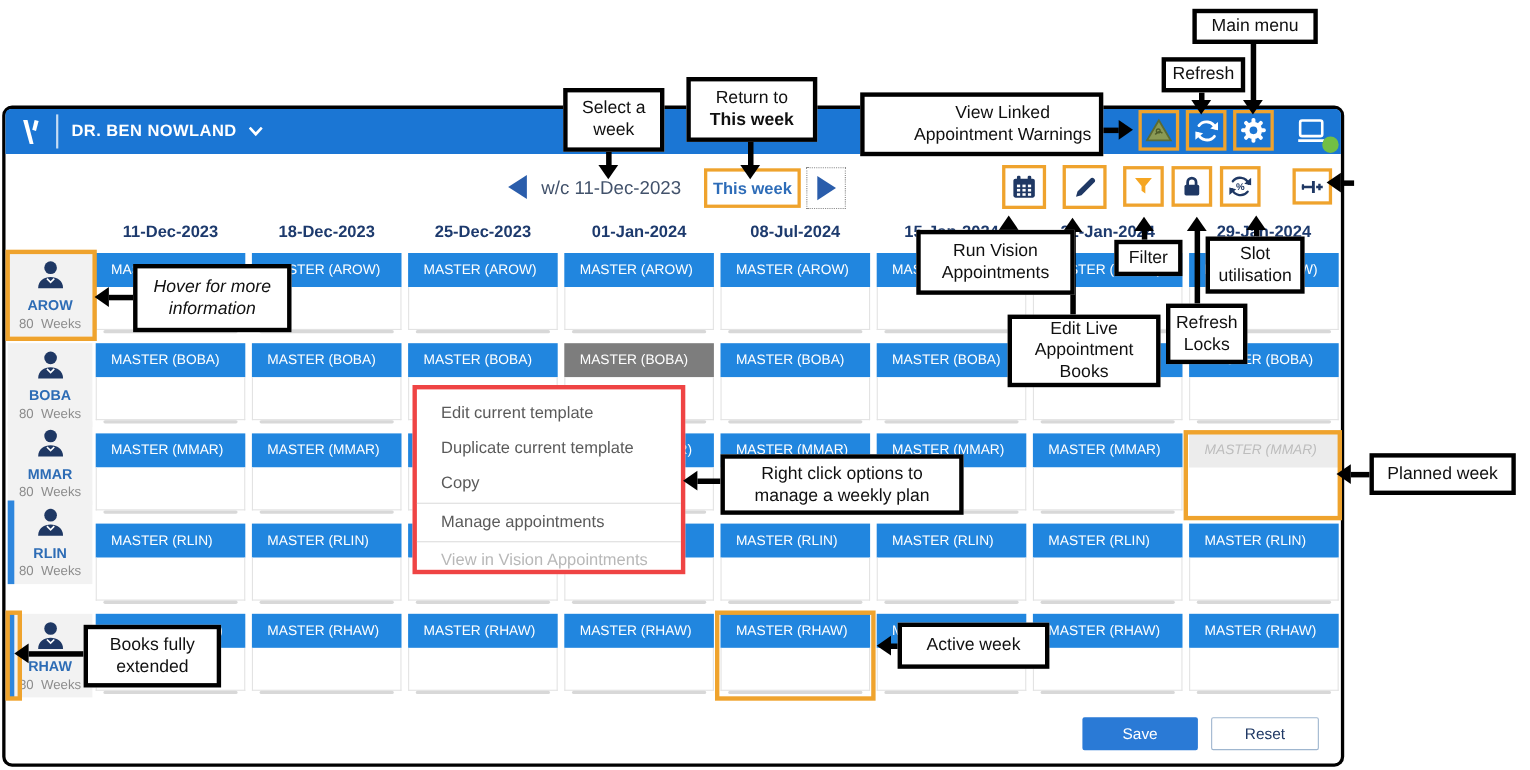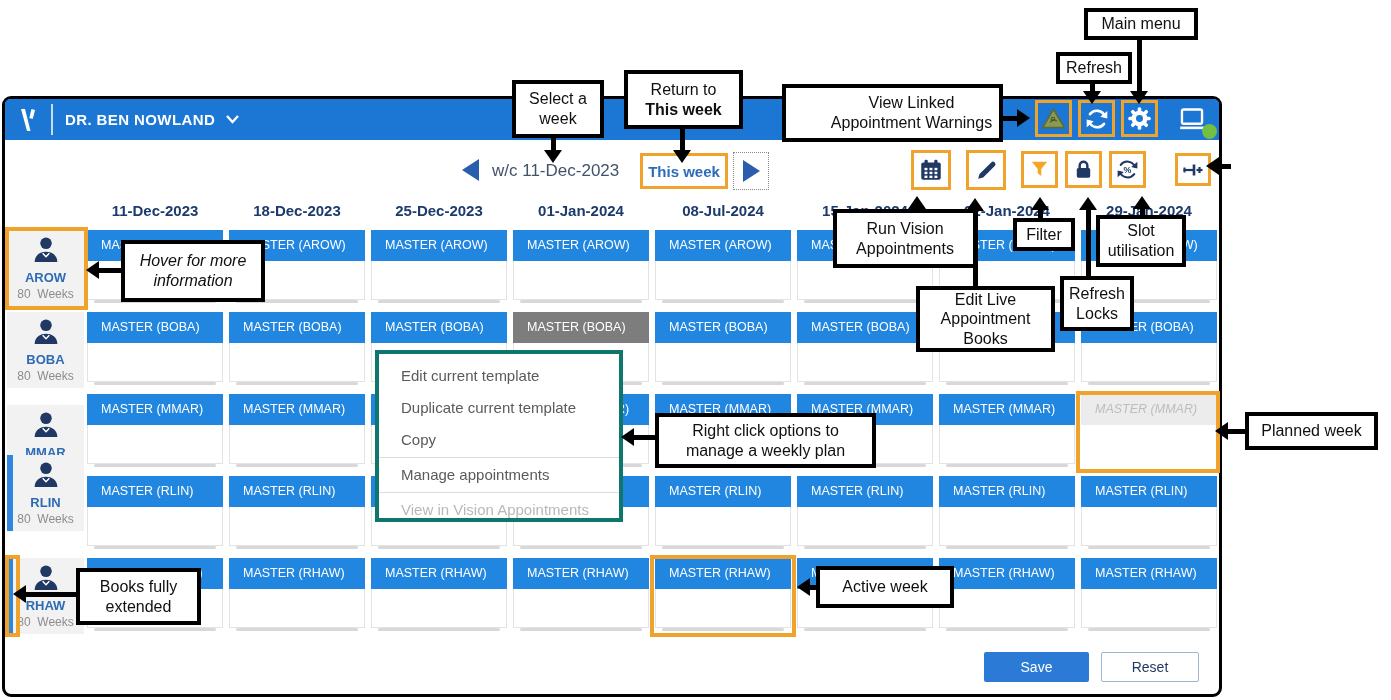--- a/index.html
+++ b/index.html
@@ -40,21 +40,21 @@
   .cell{position:absolute;width:136px;height:70px;}
   .cell-h{position:absolute;left:0;top:0;right:0;height:31px;background:#2186DF;color:#fff;font-size:12.5px;
           line-height:31px;padding-left:14px;white-space:nowrap;overflow:hidden;}
   .cell-h.gray{background:#7D7D7D;}
   .cell-h.ph{background:#ECECEC;color:#BDBDBD;font-style:italic;}
   .cell-b{position:absolute;left:0;top:31px;right:0;height:39px;background:#fff;border:1px solid #E3E3E3;border-top:none;}
   .cell-b::after{content:"";position:absolute;left:6px;right:6px;bottom:-4px;height:3px;background:#D8D8D8;border-radius:2px;}
   .pv{margin-top:3px;text-align:center;font-size:11px;color:#8F8F8F;}
   .pc{text-align:center;font-size:11px;color:#8F8F8F;}
   
-  .cmenu{position:absolute;left:370px;top:251px;width:248px;height:172px;background:#fff;border:4px solid #0f766e;
+  .cmenu{position:absolute;left:370px;top:251px;width:248px;height:172px;background:#fff;border:4px solid #ef4444;
          z-index:10;padding-top:6px;}
   .mi{height:32px;line-height:32px;padding-left:22px;font-size:15px;color:#5A5A5A;cursor:pointer;}
   .mi.dis{color:#B8B8B8;cursor:default;}
   .msep{height:1px;background:#DCDCDC;margin:1px 0;}
   
   .hlbox{position:absolute;border:4px solid #EFA32D;z-index:15;pointer-events:none;}
   
   .savebtn{position:absolute;left:979px;top:553px;width:105px;height:30px;background:#2A7AD6;color:#fff;
            font-size:14px;display:flex;align-items:center;justify-content:center;cursor:pointer;border-radius:2px;}
   .resetbtn{position:absolute;left:1096px;top:553px;width:98px;height:30px;background:#fff;color:#1F3864;
@@ -280,21 +280,21 @@
           <div class="cell-b"></div>
         </div>
         <div class="cell" style="left: 934px; top: 213px;">
           <div class="cell-h">MASTER (BOBA)</div>
           <div class="cell-b"></div>
         </div>
         <div class="cell" style="left: 1076px; top: 213px;">
           <div class="cell-h">MASTER (BOBA)</div>
           <div class="cell-b"></div>
         </div>
-        <div class="side" style="top: 306px; text-align: center;">
+        <div class="side" style="top: 284px; text-align: center;">
           <div class="avatar">
             <svg width="32" height="34" viewBox="0 0 24 24">
               <circle cx="12" cy="7" r="4.3" fill="#1F3864"></circle>
               <path d="M3.5 21 c0-5.2 4.2-7.6 8.5-7.6 s8.5 2.4 8.5 7.6 z" fill="#1F3864"></path>
               <path d="M9.5 14.5 l2.5 2.5 l2.5-2.5" fill="none" stroke="#fff" stroke-width="1.1"></path>
             </svg>
           </div>
           <div class="sname">MMAR</div>
           <div class="weeks">80  Weeks</div>
         </div>

